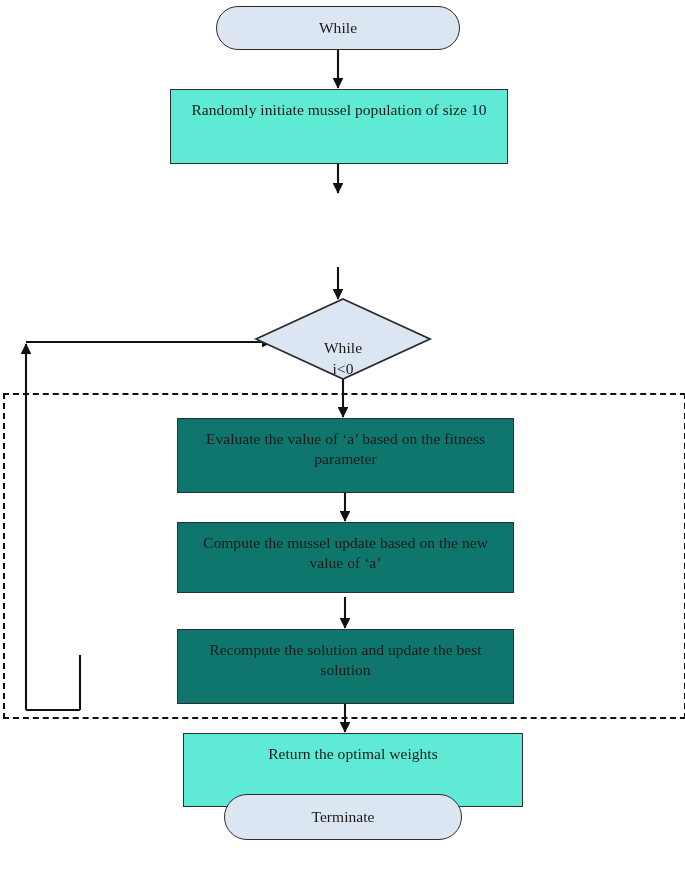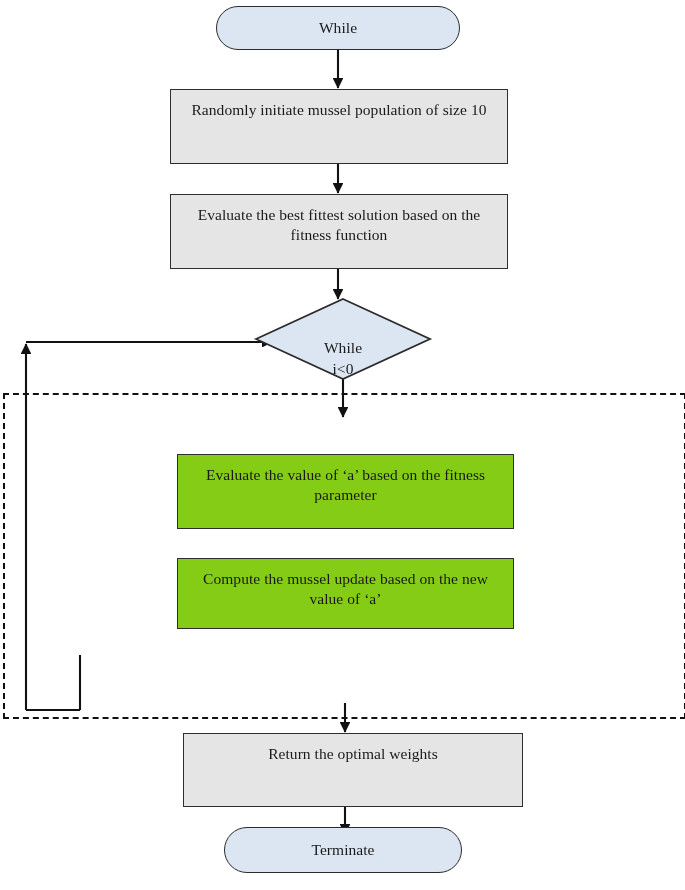--- a/index.html
+++ b/index.html
@@ -42,22 +42,22 @@
   }
   .node .txt {
     display: block;
     padding: 0 10px;
     white-space: pre-line;
   }
   .process {
     border: 1.6px solid #2e2e2e;
     padding-top: 10px;
   }
-  .blue  { background: #e5e5e5; }
-  .peach { background: #84cc16; margin-top: 36px; }
+  .blue  { background: #5eead4; }
+  .peach { background: #0f766e; }
   .terminal {
     border: 1.6px solid #2b2b2b;
     background: #dce6f2;
     border-radius: 999px;
     align-items: center;
     padding-top: 0;
   }
   .decision {
     background: transparent;
     border: none;
@@ -122,39 +122,39 @@
   <div class="dashed-region" style="left:3px; top:393px; width:679px; height:322px;"></div>
 
   <div class="node terminal" style="left:216px; top:6px; width:244px; height:44px;">
     <span class="txt">While</span>
   </div>
 
   <div class="node process blue" style="left:170px; top:89px; width:338px; height:75px;">
     <span class="txt">Randomly initiate mussel population of size 10</span>
   </div>
 
-  <div class="node process blue" style="left:170px; top:194px; width:338px; height:75px;">
-    <span class="txt">Evaluate the best fittest solution based on the fitness function</span>
-  </div>
 
   <div class="node decision" style="left:256px; top:299px; width:174px; height:80px;">
     <span class="txt">While
 i&lt;0</span>
   </div>
 
   <div class="node process peach" style="left:177px; top:418px; width:337px; height:75px;">
     <span class="txt">Evaluate the value of ‘a’ based on the fitness parameter</span>
   </div>
 
   <div class="node process peach" style="left:177px; top:522px; width:337px; height:71px;">
     <span class="txt">Compute the mussel update based on the new value of ‘a’</span>
   </div>
 
+  <div class="node process peach" style="left:177px; top:629px; width:337px; height:75px;">
+    <span class="txt">Recompute the solution and update the best solution</span>
+  </div>
 
   <div class="node process blue" style="left:183px; top:733px; width:340px; height:74px;text-align:center;">
     <span class="txt">Return the optimal weights</span>
   </div>
 
-  <div class="node terminal" style="left:224px; top:794px; width:238px; height:46px;margin-top:33px;">
+  <div class="node terminal" style="left:224px; top:794px; width:238px; height:46px;">
     <span class="txt">Terminate</span>
   </div>
 
 </div>
 
 </body></html>

